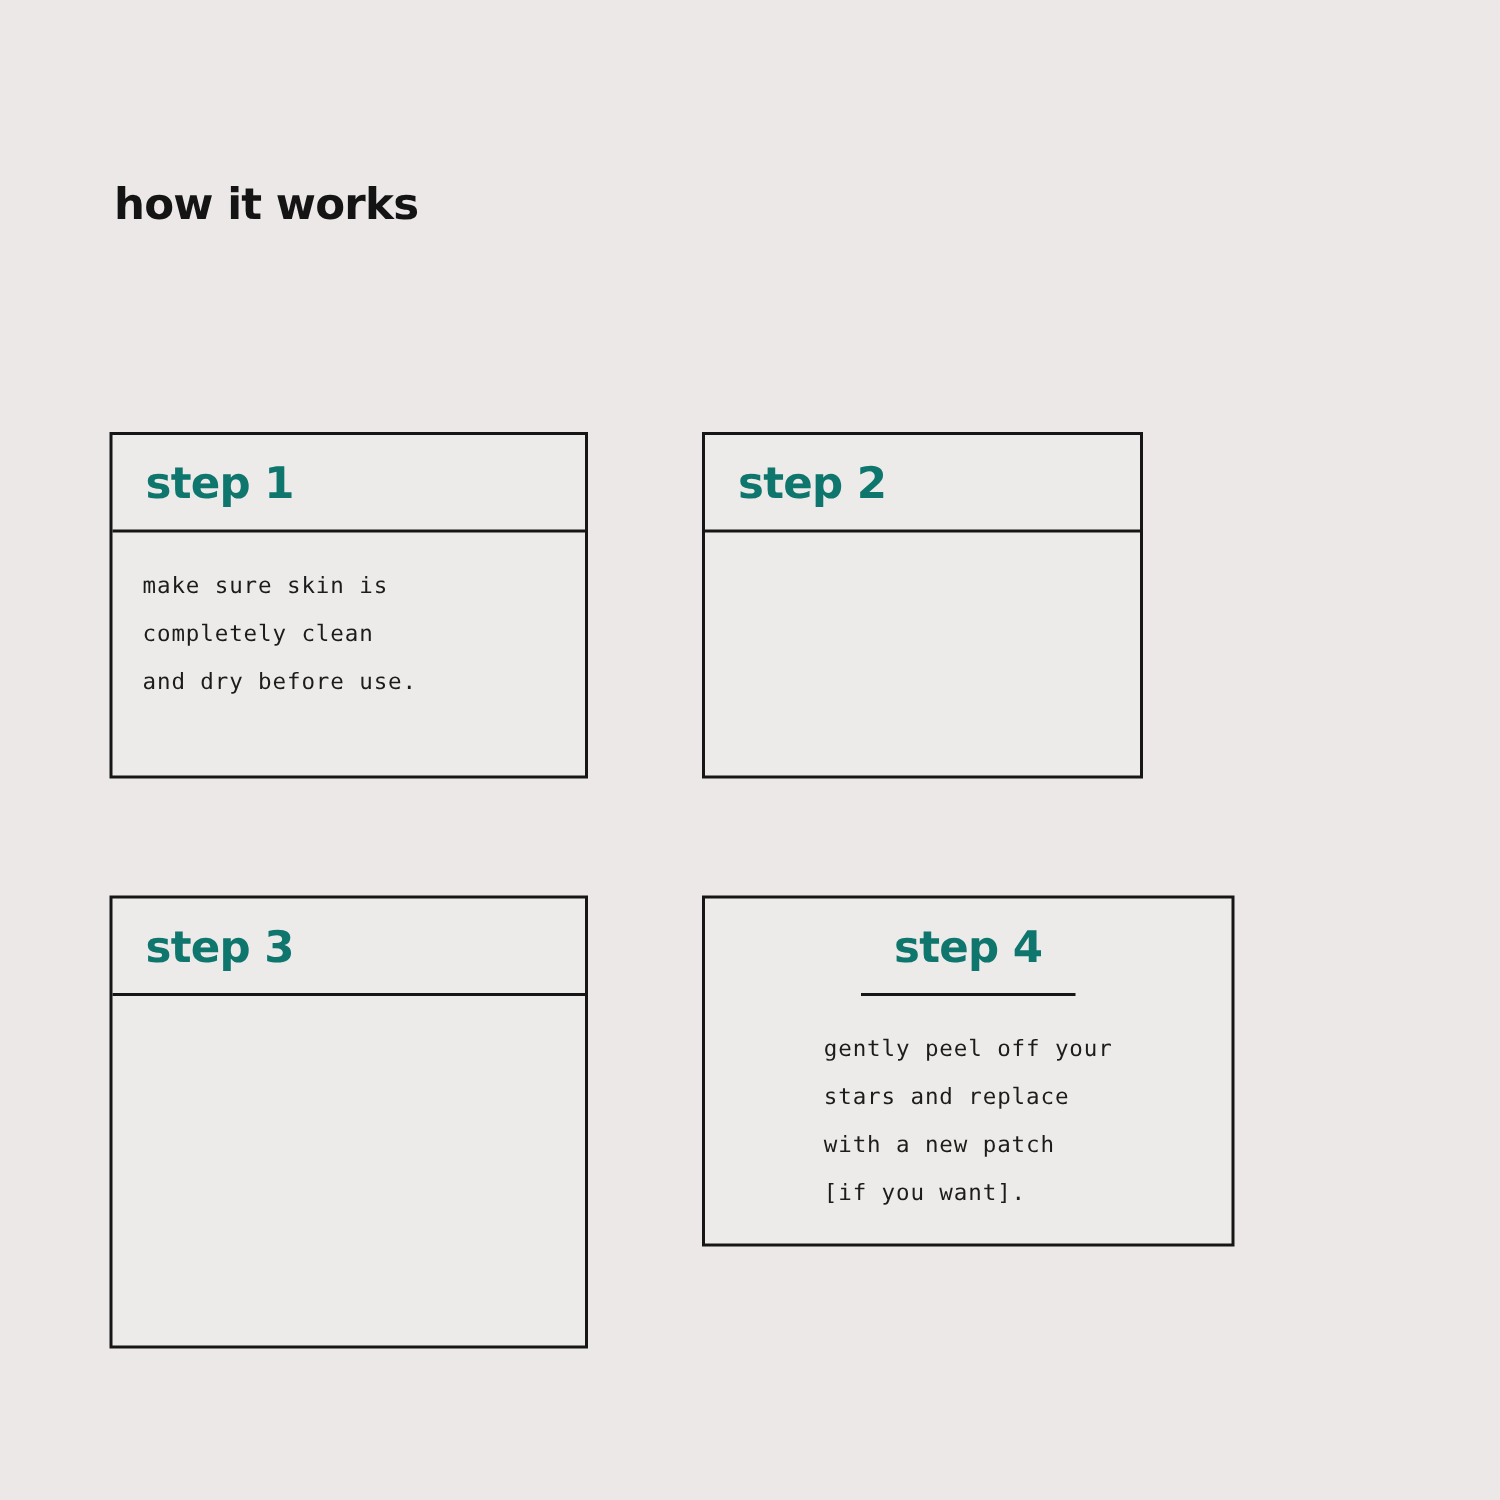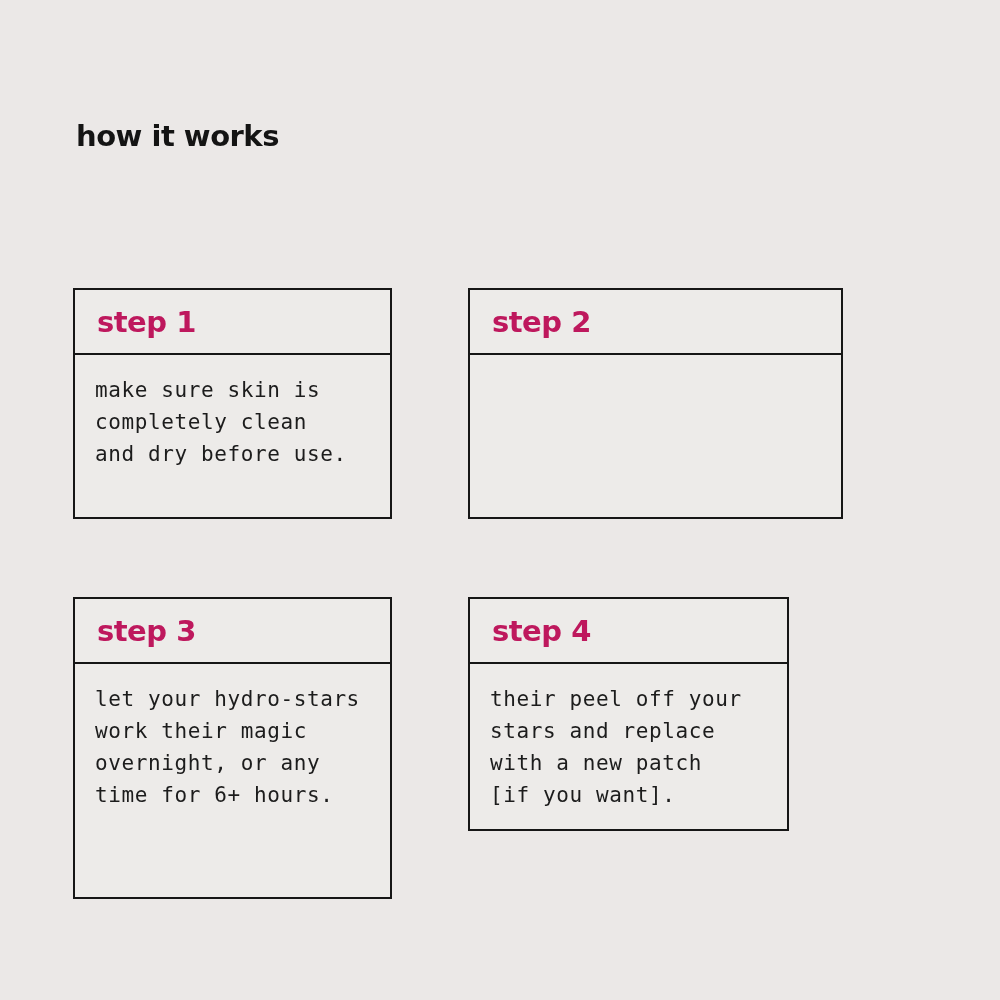--- a/index.html
+++ b/index.html
@@ -27,44 +27,44 @@
   }
   .step-box {
     position: absolute;
     background: #edebe9;
     border: 2px solid #161616;
     box-sizing: border-box;
     display: flex;
     flex-direction: column;
   }
   .step-box.pos-1 { left: 73px;  top: 288px; width: 319px; height: 231px; }
-  .step-box.pos-2 { left: 468px; top: 288px; width: 375px; height: 231px; }
+  .step-box.pos-2 { left: 468px; top: 288px; width: 294px; height: 231px; }
   .step-box.pos-3 { left: 73px;  top: 597px; width: 319px; height: 302px; }
-  .step-box.pos-4 { left: 468px; top: 597px; width: 321px; height: 234px; }
+  .step-box.pos-4 { left: 468px; top: 597px; width: 355px; height: 234px; align-items: center; }
   .step-header {
     flex: 0 0 auto;
     height: 65px;
     border-bottom: 2px solid #161616;
     display: flex;
     align-items: center;
     padding: 0 22px;
     box-sizing: border-box;
   }
   .step-label {
     font-size: 29px;
     font-weight: 800;
     letter-spacing: -0.5px;
-    color: #be185d;
+    color: #0f766e;
     font-family: "DejaVu Sans", "Liberation Sans", sans-serif;
   }
   .step-body {
     flex: 1 1 auto;
     padding: 19px 20px;
     font-family: "DejaVu Sans Mono", "Liberation Mono", monospace;
-    font-size: 21px;
+    font-size: 15px;
     line-height: 32px;
     letter-spacing: 0.6px;
     white-space: pre-line;
     color: #1c1c1c;
   }
 </style>
 </head>
 <body>
 
 <h1 class="page-title">how it works</h1>
@@ -81,27 +81,23 @@
 <section class="step-box pos-2">
   <div class="step-header">
     <span class="step-label">step 2</span>
   </div>
 </section>
 
 <section class="step-box pos-3">
   <div class="step-header">
     <span class="step-label">step 3</span>
   </div>
-  <div class="step-body">let your hydro-stars
-work their magic
-overnight, or any
-time for 6+ hours.</div>
 </section>
 
 <section class="step-box pos-4">
   <div class="step-header">
     <span class="step-label">step 4</span>
   </div>
-  <div class="step-body">their peel off your
+  <div class="step-body">gently peel off your
 stars and replace
 with a new patch
 [if you want].</div>
 </section>
 
 </body></html>

